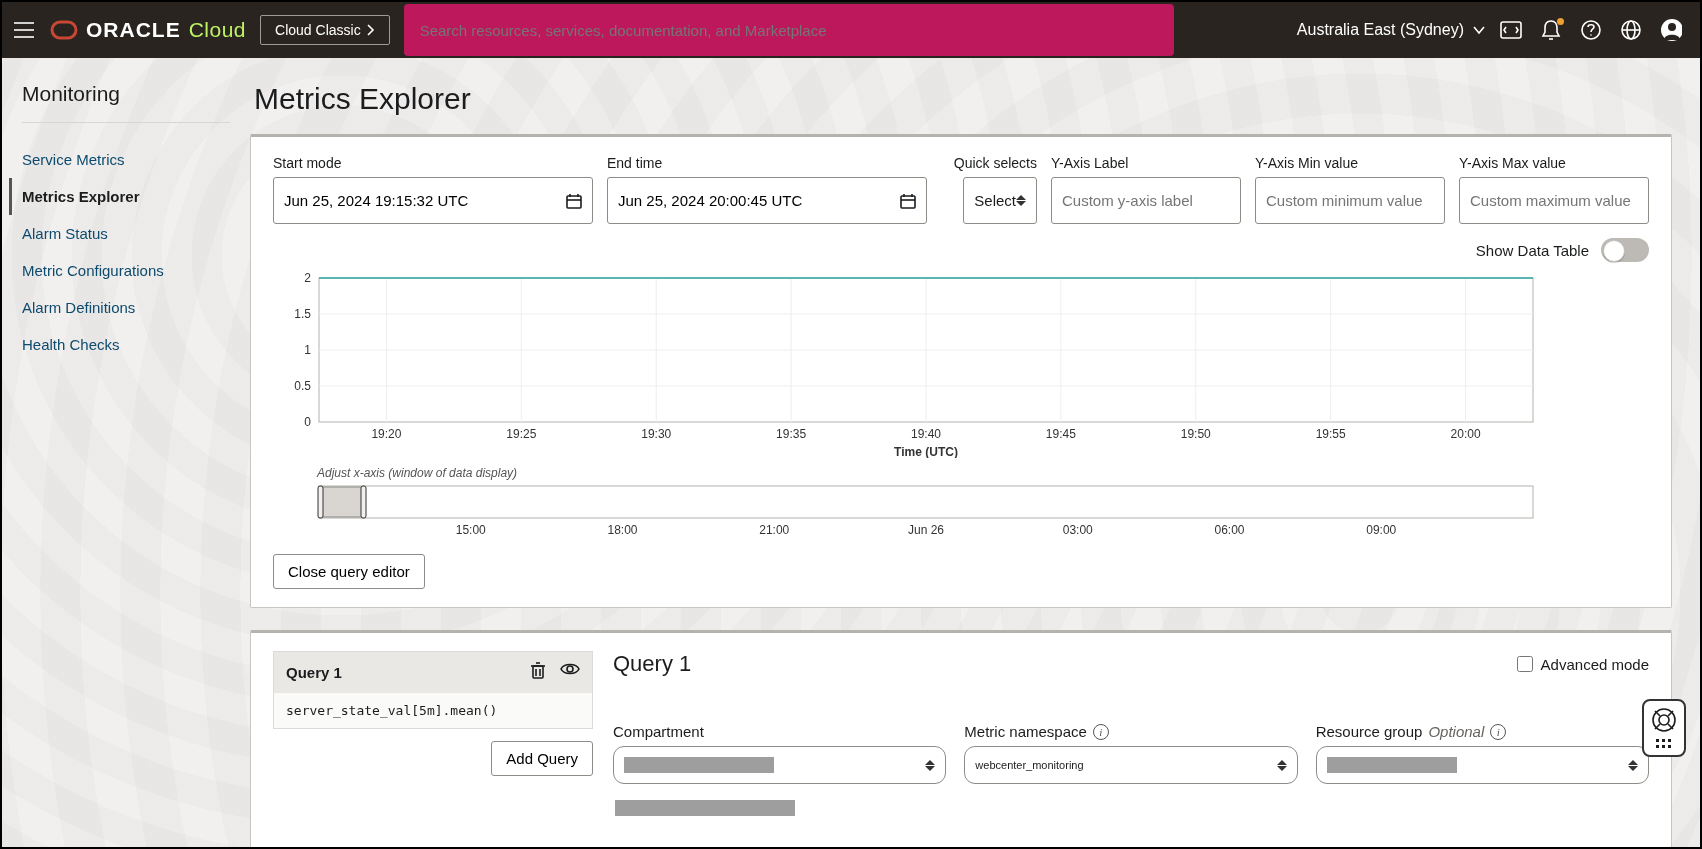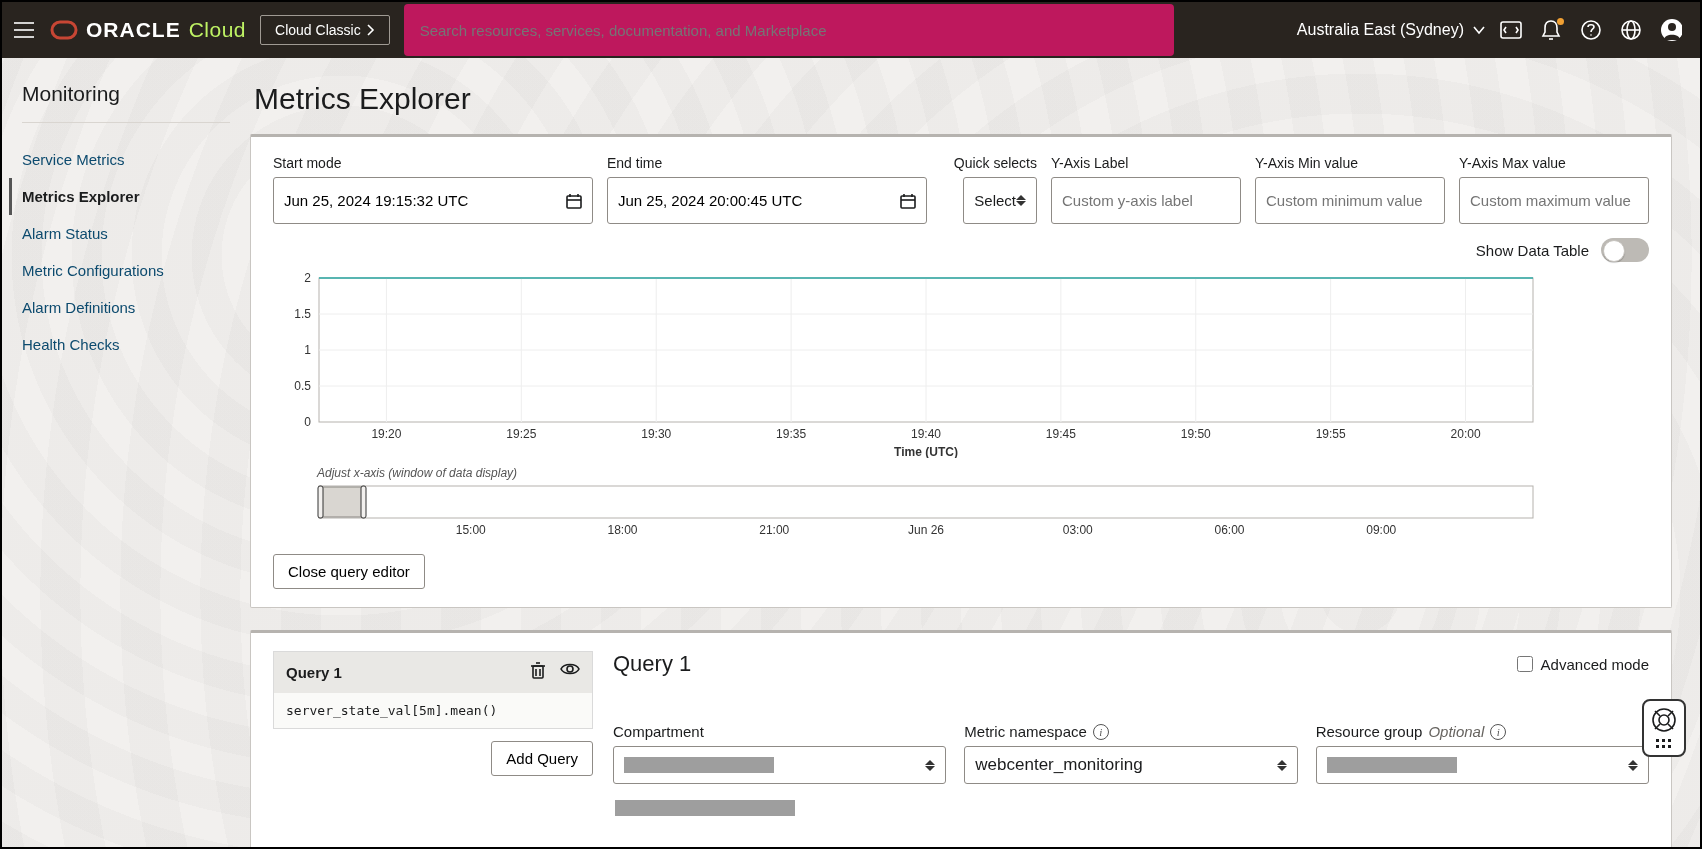--- a/index.html
+++ b/index.html
@@ -184,23 +184,23 @@
   .qm-head{display:flex;align-items:center;justify-content:space-between;}
   .qm-title{font-size:22px;font-weight:400;}
   .adv{display:flex;align-items:center;gap:8px;font-size:15px;}
   .adv input{width:16px;height:16px;}
 
   .form-row{display:flex; gap:18px; margin-top:18px;}
   .form-col{flex:1; display:flex; flex-direction:column; gap:6px;margin-top:28px;}
   .form-label{font-size:15px; display:flex; align-items:center; gap:6px;}
   .optional{font-style:italic;color:#676460;font-weight:400;}
   .sel{
-    height:38px;border:1px solid #8f8b86;border-radius:3px;background:#fff;
+    height:38px;border:1px solid #8f8b86;border-radius:11px;background:#fff;
     display:flex;align-items:center;justify-content:space-between;padding:12px 10px;
-    font-size:17px;cursor:pointer;
+    font-size:11px;cursor:pointer;
   }
   .redact{background:#9e9e9e;height:16px;width:150px;}
   .redact-sm{background:#9e9e9e;height:16px;width:180px;margin-top:10px;margin-left:2px;}
 
   
   .float-btn{
     position:absolute;
     right:14px;
     bottom:90px;
     width:44px;

